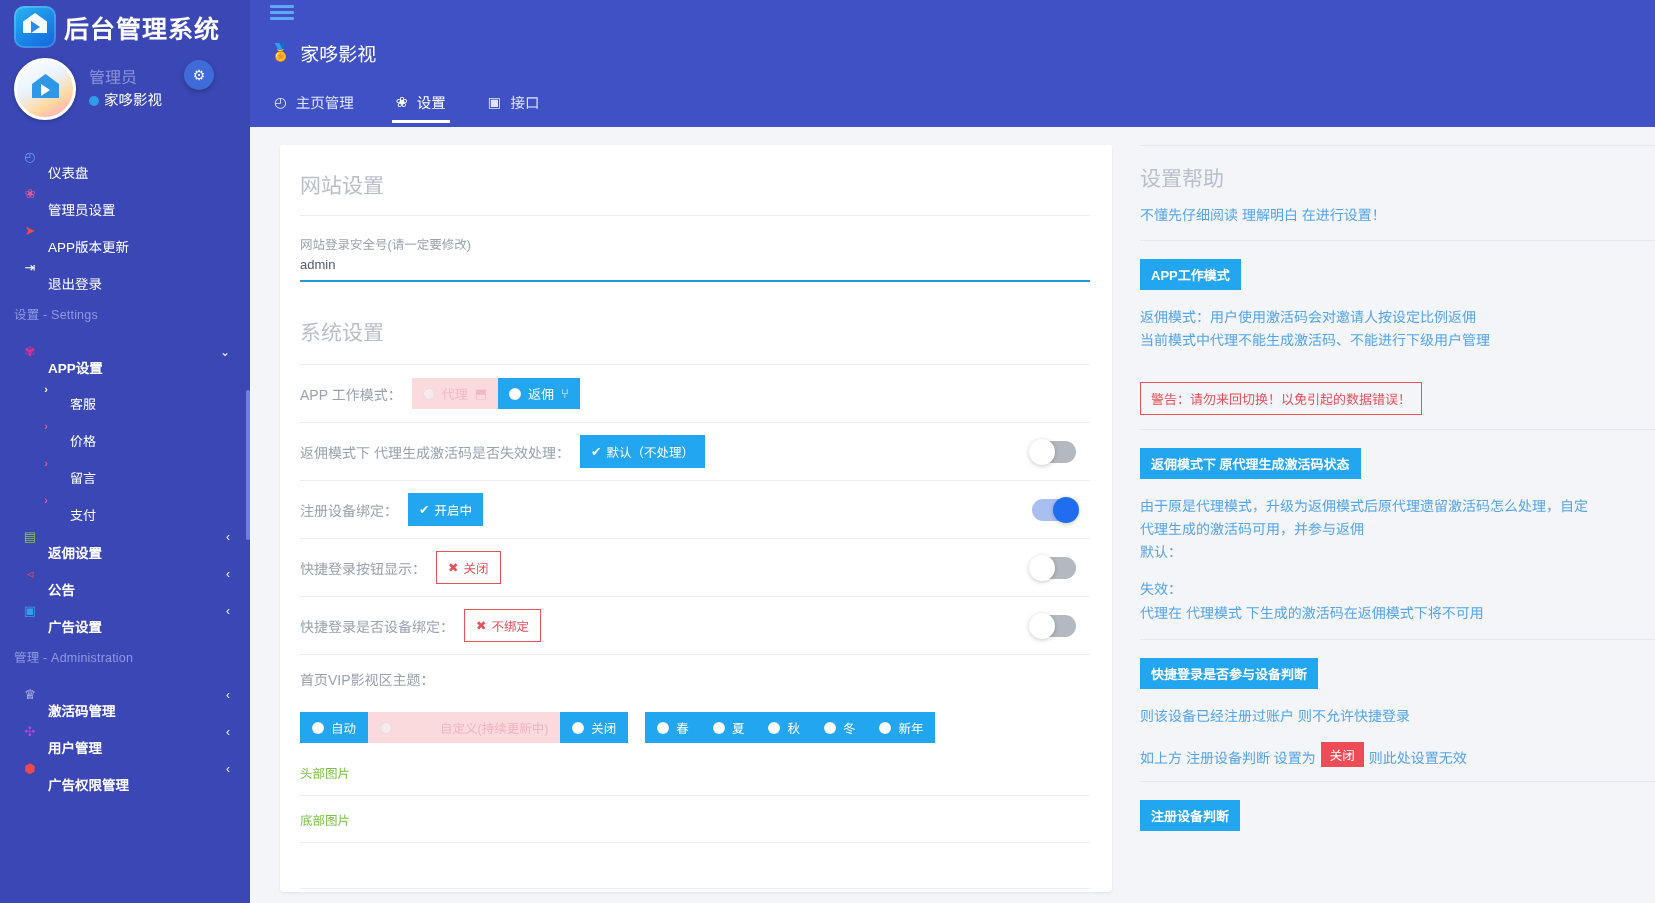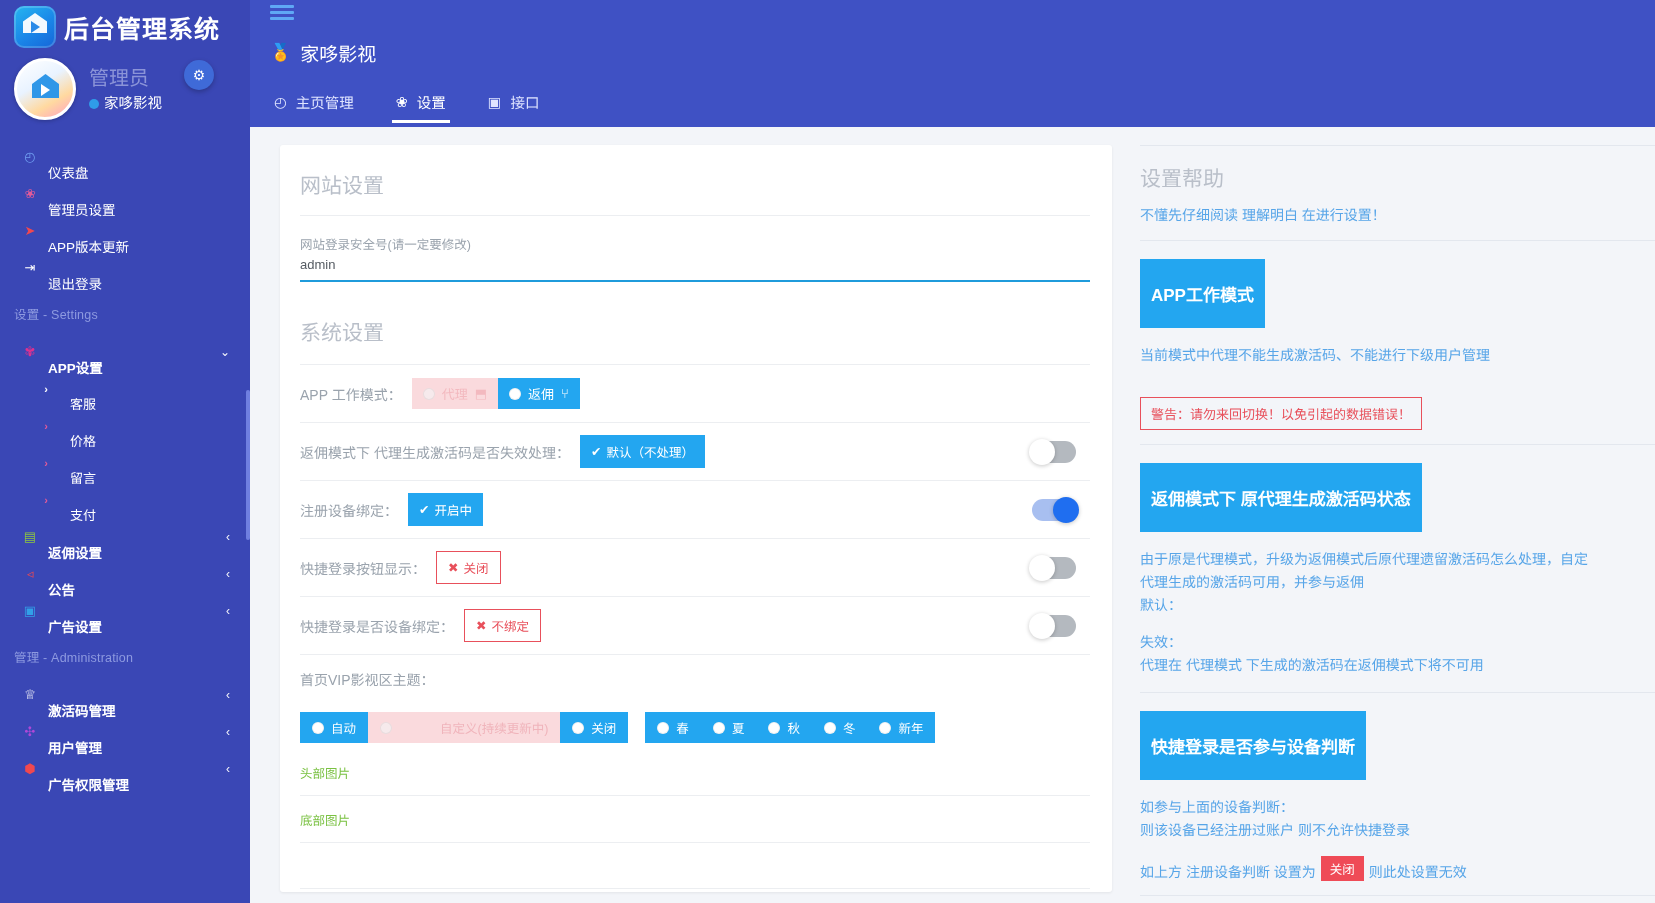--- a/index.html
+++ b/index.html
@@ -67,21 +67,21 @@
     content:""; position:absolute; left:15px; top:13px;
     width:27px;height:24px;background:#2f97e8;
     clip-path: polygon(50% 0,100% 42%,100% 100%,0 100%,0 42%);
   }
   .avatar:after{
     content:""; position:absolute; left:24px; top:23px;
     width:0;height:0;border-left:9px solid #fff;
     border-top:6px solid transparent;border-bottom:6px solid transparent;
   }
   .profile-txt { line-height:1.5; }
-  .profile-role { color:#8b94d8; font-size:20px; }
+  .profile-role { color:#8b94d8; font-size:16px; }
   .profile-name { color:#fff; font-size:14.5px; display:flex; align-items:center; gap:5px; }
   .dot-blue { width:10px;height:10px;border-radius:50%;background:#2f9ce8; display:inline-block; }
 
   .menu { padding: 8px 0 0 0; }
   .menu-item {
     display:flex; align-items:center;
     height:37px; padding-left:22px; gap:10px;
     color:#fff; font-size:13.5px; cursor:pointer; position:relative;
   }
   .menu-item .mi { width:16px; text-align:center; font-size:13px; flex:0 0 16px; }
@@ -204,21 +204,21 @@
 
   
   .help-col{
     flex:1; min-width:0; padding: 0 0 0 28px;
   }
   .help-title{ color:#b9bfc9; font-size:21px; padding:16px 0 12px 0; }
   .help-sub{ color:#57a5e8; font-size:14px; padding-bottom:16px; }
   .help-hr{ height:1px; background:#e3e7ee; }
   .badge{
     display:inline-block; background:#23a6f0; color:#fff;
-    font-size:17px; padding:22px 11px; margin:18px 0 16px 0; font-weight:bold; cursor:pointer;
+    font-size:13px; padding:6px 11px; margin:18px 0 16px 0; font-weight:bold; cursor:pointer;
   }
   .help-p{ color:#57a5e8; font-size:14px; line-height:1.65; white-space:nowrap; }
   .help-gap{ height:14px; }
   .warn-box{
     display:inline-block; border:1px solid #e8505b; color:#e8505b;
     font-size:13px; padding:6px 10px; margin:16px 0 14px 0; white-space:nowrap;
   }
   .mini-red{
     display:inline-block; background:#ef4b57; color:#fff;
     font-size:12.5px; padding:3px 9px; margin:0 5px; vertical-align:middle;
@@ -493,37 +493,37 @@
         </div>
       </div>
 
       <div class="help-col">
         <div class="help-hr"></div>
         <div class="help-title">设置帮助</div>
         <div class="help-sub">不懂先仔细阅读 理解明白 在进行设置！</div>
         <div class="help-hr"></div>
 
         <span class="badge">APP工作模式</span>
+        <div class="help-p">返佣模式：用户使用激活码会对邀请人按设定比例返佣</div>
         <div class="help-p">当前模式中代理不能生成激活码、不能进行下级用户管理</div>
         <div class="help-gap"></div>
         <div class="warn-box">警告：请勿来回切换！以免引起的数据错误！</div>
         <div class="help-hr"></div>
 
         <span class="badge">返佣模式下 原代理生成激活码状态</span>
         <div class="help-p">由于原是代理模式，升级为返佣模式后原代理遗留激活码怎么处理，自定</div>
         <div class="help-p">代理生成的激活码可用，并参与返佣</div>
         <div class="help-p">默认：</div>
         <div class="help-gap"></div>
         <div class="help-p">失效：</div>
         <div class="help-p">代理在 代理模式 下生成的激活码在返佣模式下将不可用</div>
         <div style="height:14px"></div>
         <div class="help-hr"></div>
 
         <span class="badge">快捷登录是否参与设备判断</span>
-        <div class="help-p">如参与上面的设备判断：</div>
         <div class="help-p">则该设备已经注册过账户 则不允许快捷登录</div>
         <div class="help-gap"></div>
         <div class="help-inline">
           <span>如上方 注册设备判断 设置为</span>
           <span class="mini-red">关闭</span>
           <span>则此处设置无效</span>
         </div>
         <div style="height:14px"></div>
         <div class="help-hr"></div>
 

